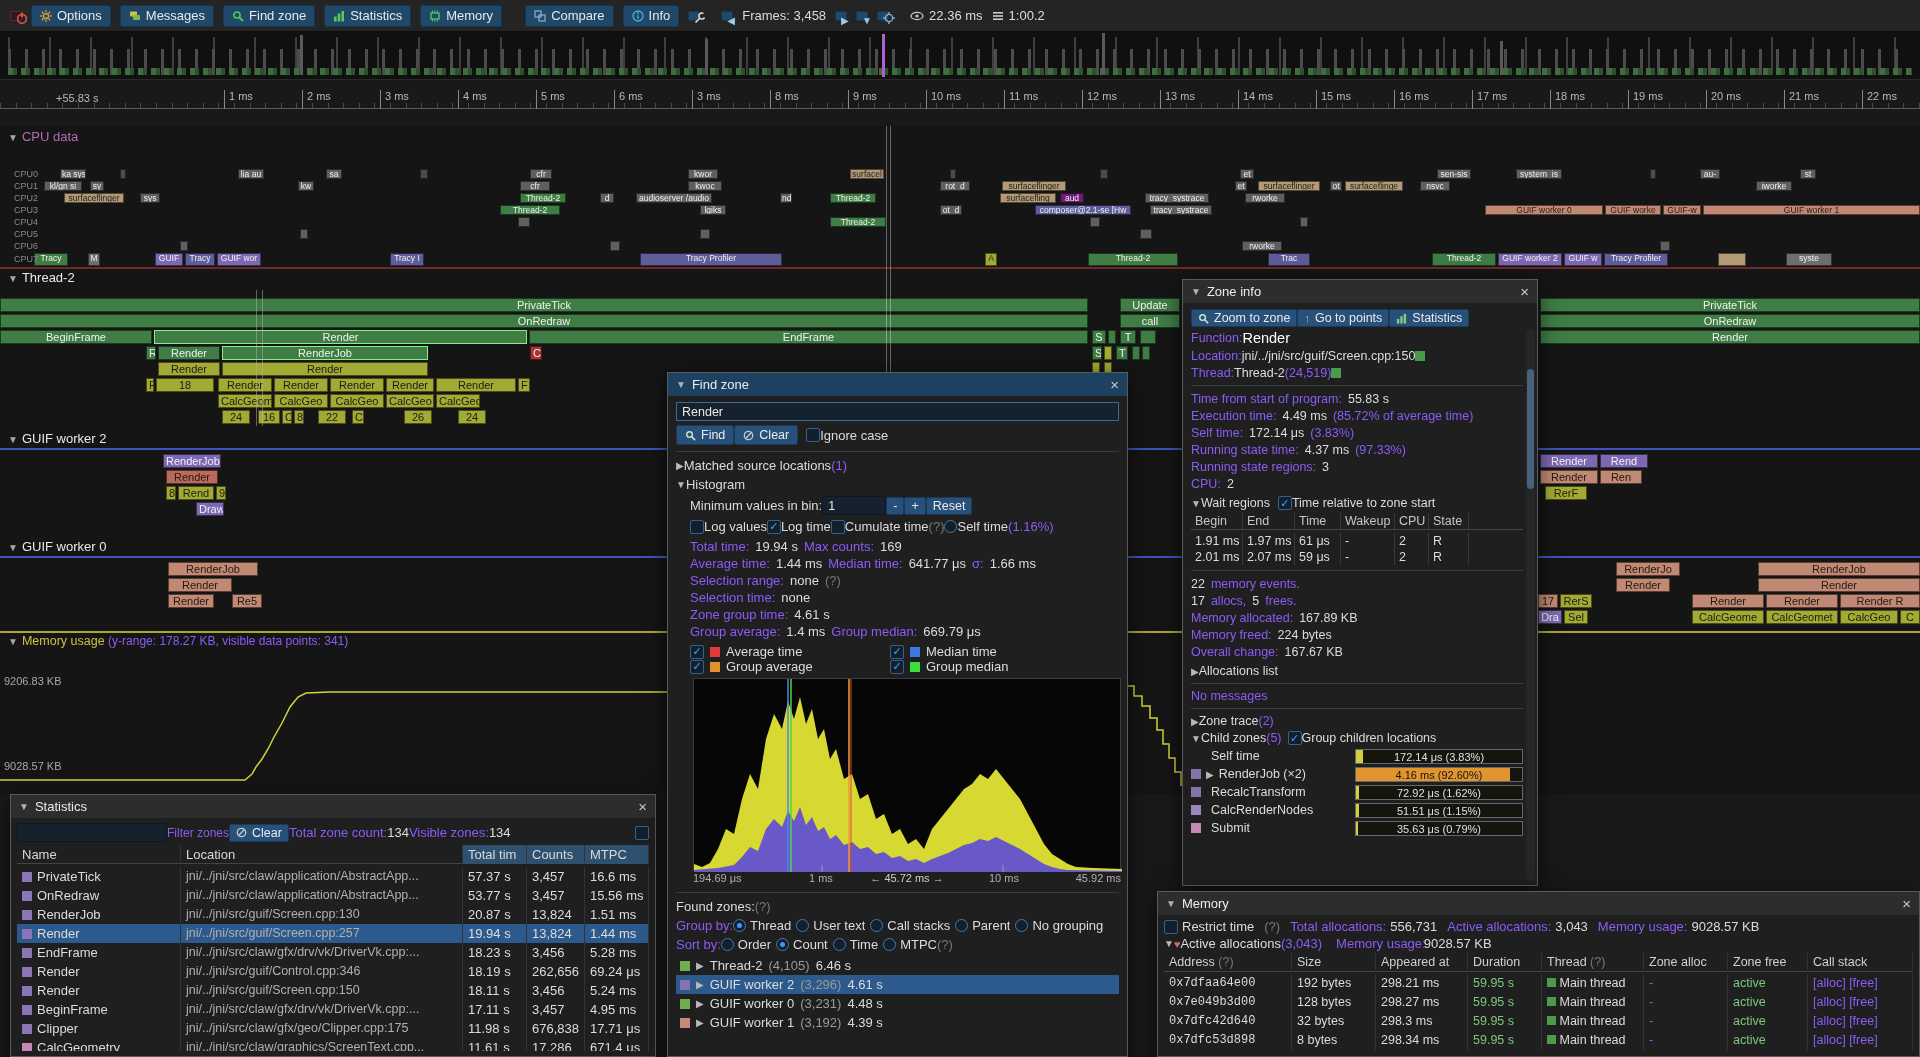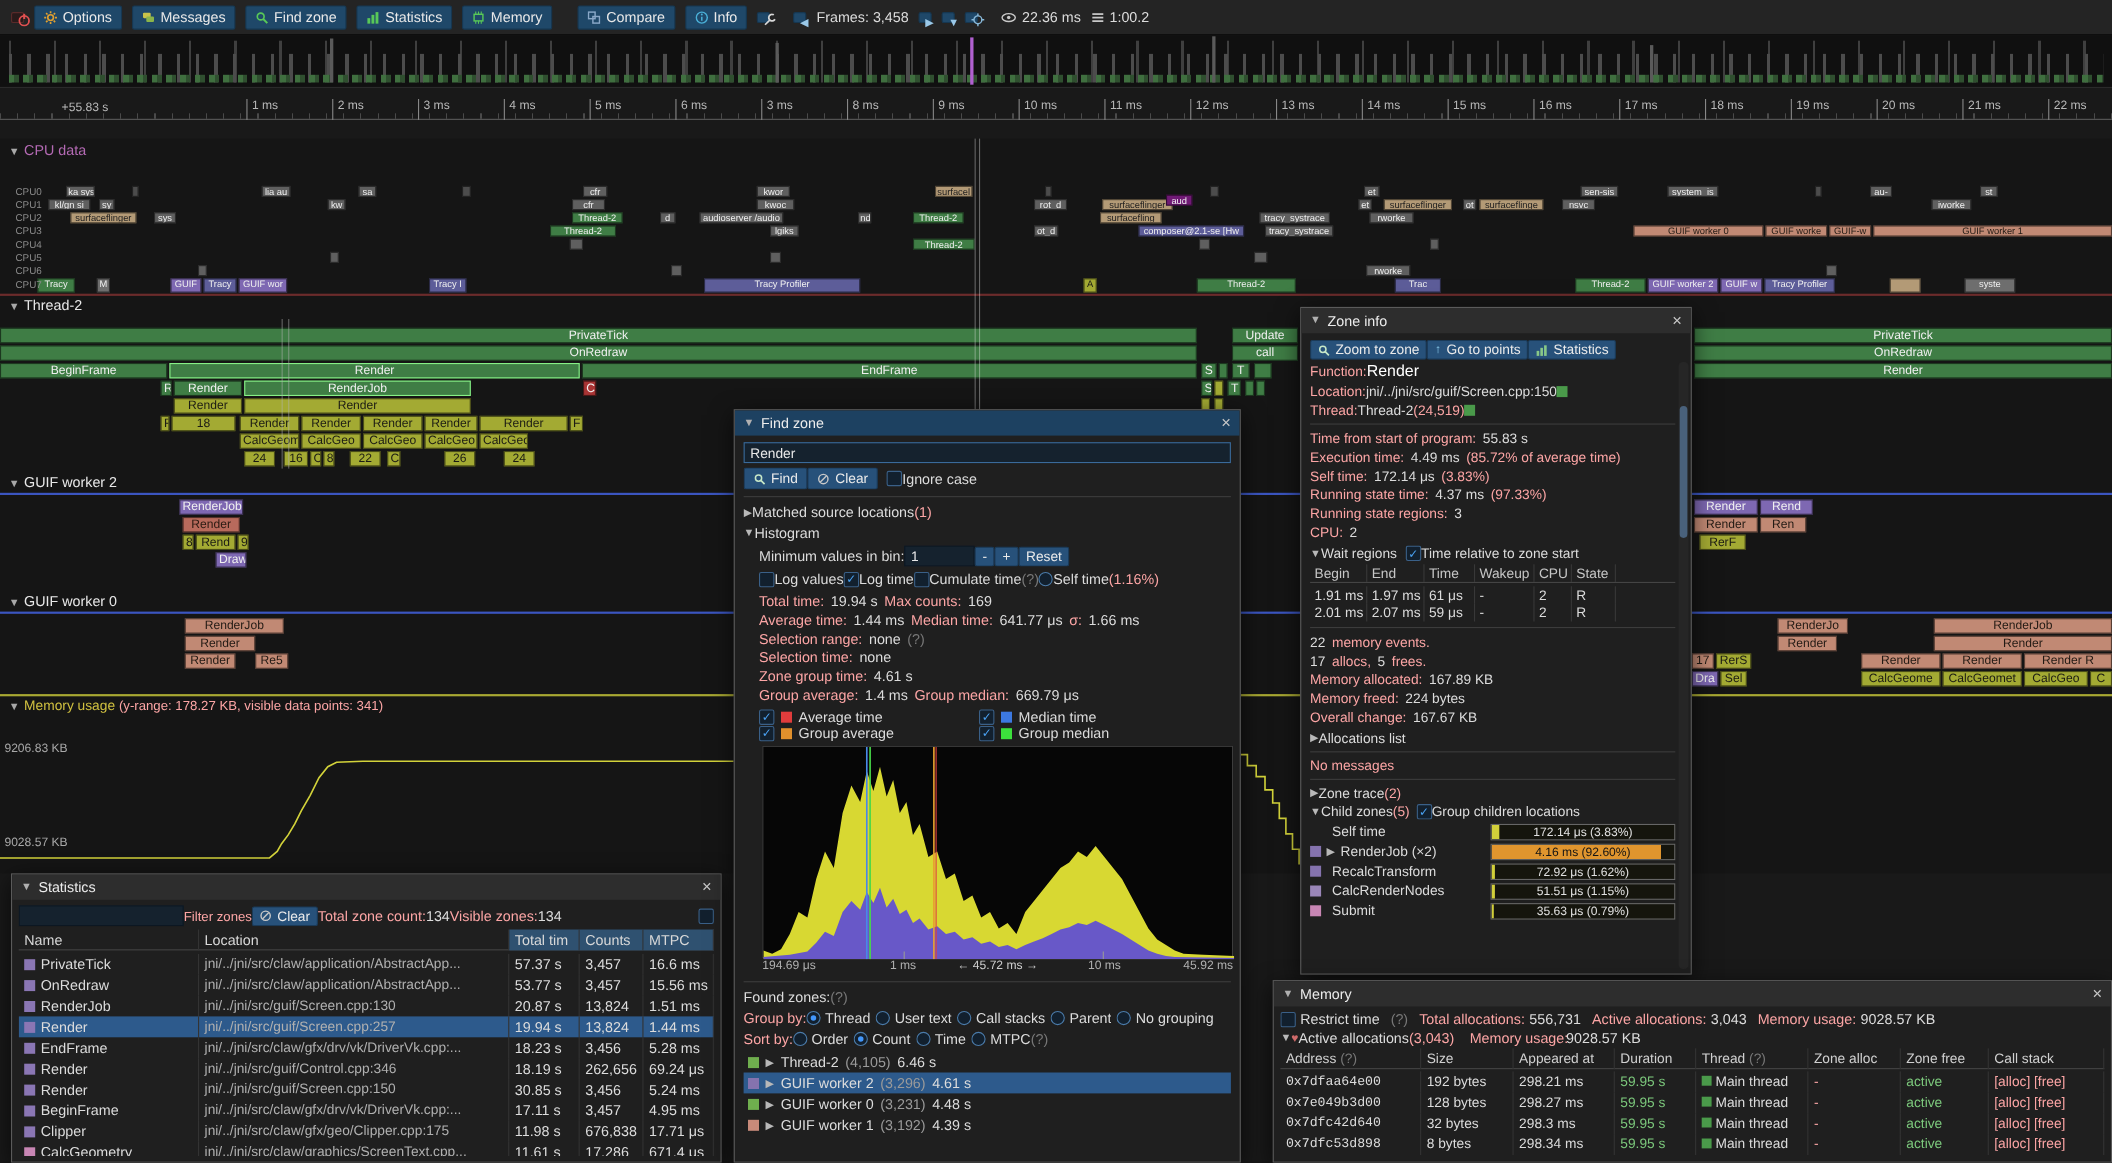--- a/index.html
+++ b/index.html
@@ -1,19 +1,19 @@
 <!DOCTYPE html>
 <html><head>
 <meta charset="utf-8">
 <style>
 *{margin:0;padding:0;box-sizing:border-box}
 html,body{width:1920px;height:1057px;overflow:hidden}
 body{background:#191919;font-family:"Liberation Sans",sans-serif;color:#dcdcdc;font-size:13px}
 #app{position:absolute;inset:0;width:1920px;height:1057px;overflow:hidden}
-.dim{color:#fca5a5}
+.dim{color:#8b5cf6}
 .help{color:#787878}
 
 
 .toolbar{position:absolute;left:0;top:0;width:1920px;height:32px;background:#242424;border-bottom:1px solid #0d0d0d;display:flex;align-items:center;gap:9px;padding:0 10px;z-index:40}
 .tbtn{display:inline-flex;align-items:center;gap:5px;background:#1f4869;border:1px solid #163751;border-radius:2px;height:22px;padding:0 8px;font-size:13px;color:#e8e8e8;cursor:default;white-space:nowrap}
 .tbtn.sq{padding:0 5px}
 .tbtn.power{background:#2a1a1a;border-color:#5a2a2a}
 .tb-text{color:#dcdcdc;font-size:13px;white-space:nowrap}
 .tb-group{display:inline-flex;align-items:center;gap:5px;white-space:nowrap}
 .arrowglyph{color:#9ac8e8;font-size:10px;line-height:1}
@@ -320,21 +320,21 @@
       <div class="zone cpu-zone" style="left: 1420px; top: 181px; width: 30px; background: rgb(95, 95, 95);">nsvc</div>
       <div class="zone cpu-zone" style="left: 1756px; top: 181px; width: 36px; background: rgb(95, 95, 95);">iworke</div>
       <div class="zone cpu-zone" style="left: 64px; top: 193px; width: 60px; background: rgb(179, 154, 118); color: rgb(29, 29, 29);">surfaceflinger</div>
       <div class="zone cpu-zone" style="left: 140px; top: 193px; width: 20px; background: rgb(95, 95, 95);">sys</div>
       <div class="zone cpu-zone" style="left: 520px; top: 193px; width: 46px; background: rgb(63, 125, 69);">Thread-2</div>
       <div class="zone cpu-zone" style="left: 600px; top: 193px; width: 14px; background: rgb(95, 95, 95);">d</div>
       <div class="zone cpu-zone" style="left: 636px; top: 193px; width: 76px; background: rgb(95, 95, 95);">audioserver /audio</div>
       <div class="zone cpu-zone" style="left: 780px; top: 193px; width: 12px; background: rgb(95, 95, 95);">nd</div>
       <div class="zone cpu-zone" style="left: 830px; top: 193px; width: 46px; background: rgb(63, 125, 69);">Thread-2</div>
       <div class="zone cpu-zone" style="left: 1000px; top: 193px; width: 56px; background: rgb(179, 154, 118); color: rgb(29, 29, 29);">surfacefling</div>
-      <div class="zone cpu-zone" style="left: 1060px; top: 177px; width: 24px; background: #701a75;">aud</div>
+      <div class="zone cpu-zone" style="left: 1060px; top: 193px; width: 24px; background: #701a75;">aud</div>
       <div class="zone cpu-zone" style="left: 1145px; top: 193px; width: 64px; background: rgb(95, 95, 95);">tracy_systrace</div>
       <div class="zone cpu-zone" style="left: 1245px; top: 193px; width: 40px; background: rgb(95, 95, 95);">rworke</div>
       <div class="zone cpu-zone" style="left: 500px; top: 205px; width: 60px; background: rgb(63, 125, 69);">Thread-2</div>
       <div class="zone cpu-zone" style="left: 700px; top: 205px; width: 26px; background: rgb(95, 95, 95);">lgiks</div>
       <div class="zone cpu-zone" style="left: 940px; top: 205px; width: 22px; background: rgb(95, 95, 95);">ot_d</div>
       <div class="zone cpu-zone" style="left: 1035px; top: 205px; width: 96px; background: rgb(93, 93, 153);">composer@2.1-se [Hw</div>
       <div class="zone cpu-zone" style="left: 1150px; top: 205px; width: 62px; background: rgb(95, 95, 95);">tracy_systrace</div>
       <div class="zone cpu-zone" style="left: 1485px; top: 205px; width: 118px; background: rgb(193, 137, 116); color: rgb(34, 26, 20);">GUIF worker 0</div>
       <div class="zone cpu-zone" style="left: 1605px; top: 205px; width: 56px; background: rgb(193, 137, 116); color: rgb(34, 26, 20);">GUIF worke</div>
       <div class="zone cpu-zone" style="left: 1663px; top: 205px; width: 38px; background: rgb(193, 137, 116); color: rgb(34, 26, 20);">GUIF-w</div>
@@ -564,21 +564,21 @@
           <div>18.19 s</div>
           <div>262,656</div>
           <div>69.24 μs</div>
         </div>
           <div class="st-grid st-row">
           <div class="st-name">
               <span class="sq" style="background: rgb(138, 118, 180);"></span>
               <span>Render</span>
             </div>
           <div class="st-loc">jni/../jni/src/guif/Screen.cpp:150</div>
-          <div>30.85 s</div>
+          <div>18.11 s</div>
           <div>3,456</div>
           <div>5.24 ms</div>
         </div>
           <div class="st-grid st-row">
           <div class="st-name">
               <span class="sq" style="background: rgb(138, 118, 180);"></span>
               <span>BeginFrame</span>
             </div>
           <div class="st-loc">jni/../jni/src/claw/gfx/drv/vk/DriverVk.cpp:...</div>
           <div>17.11 s</div>

